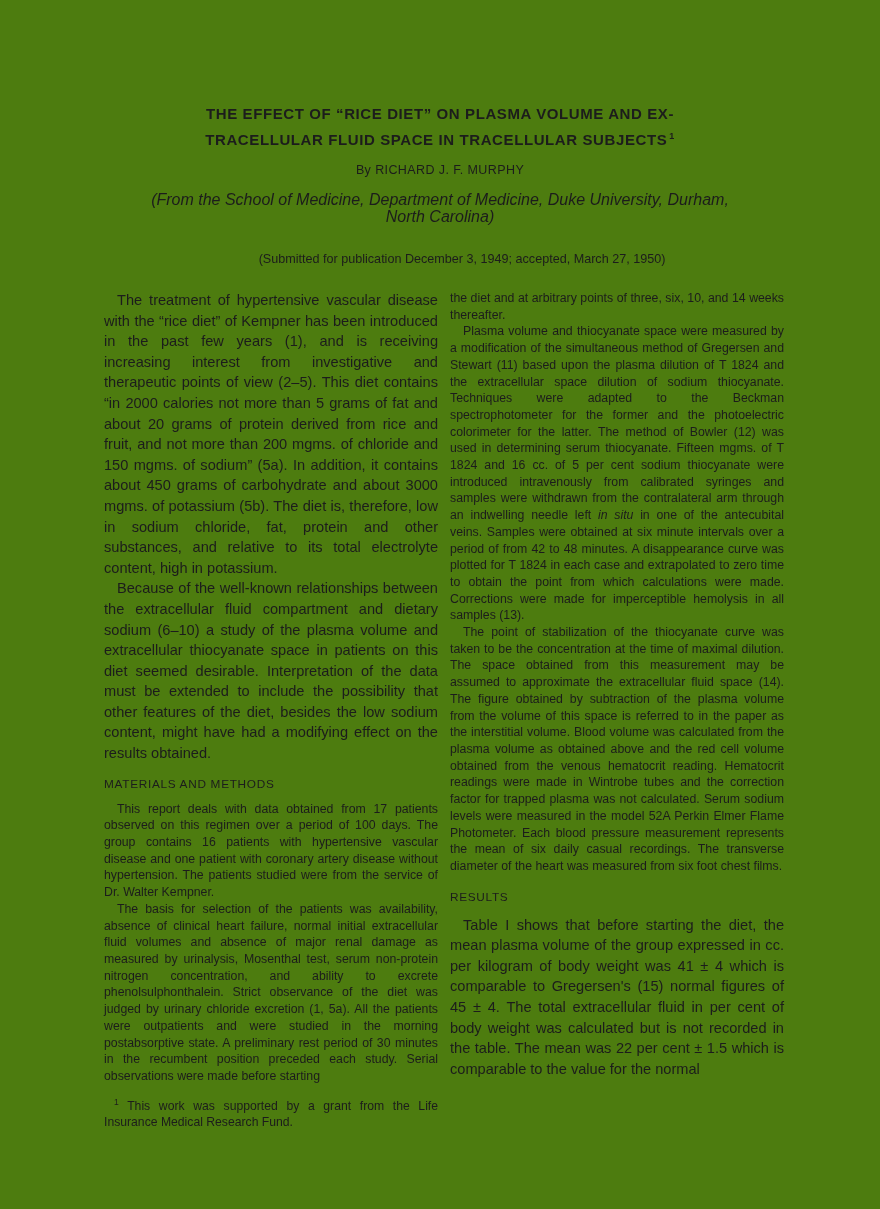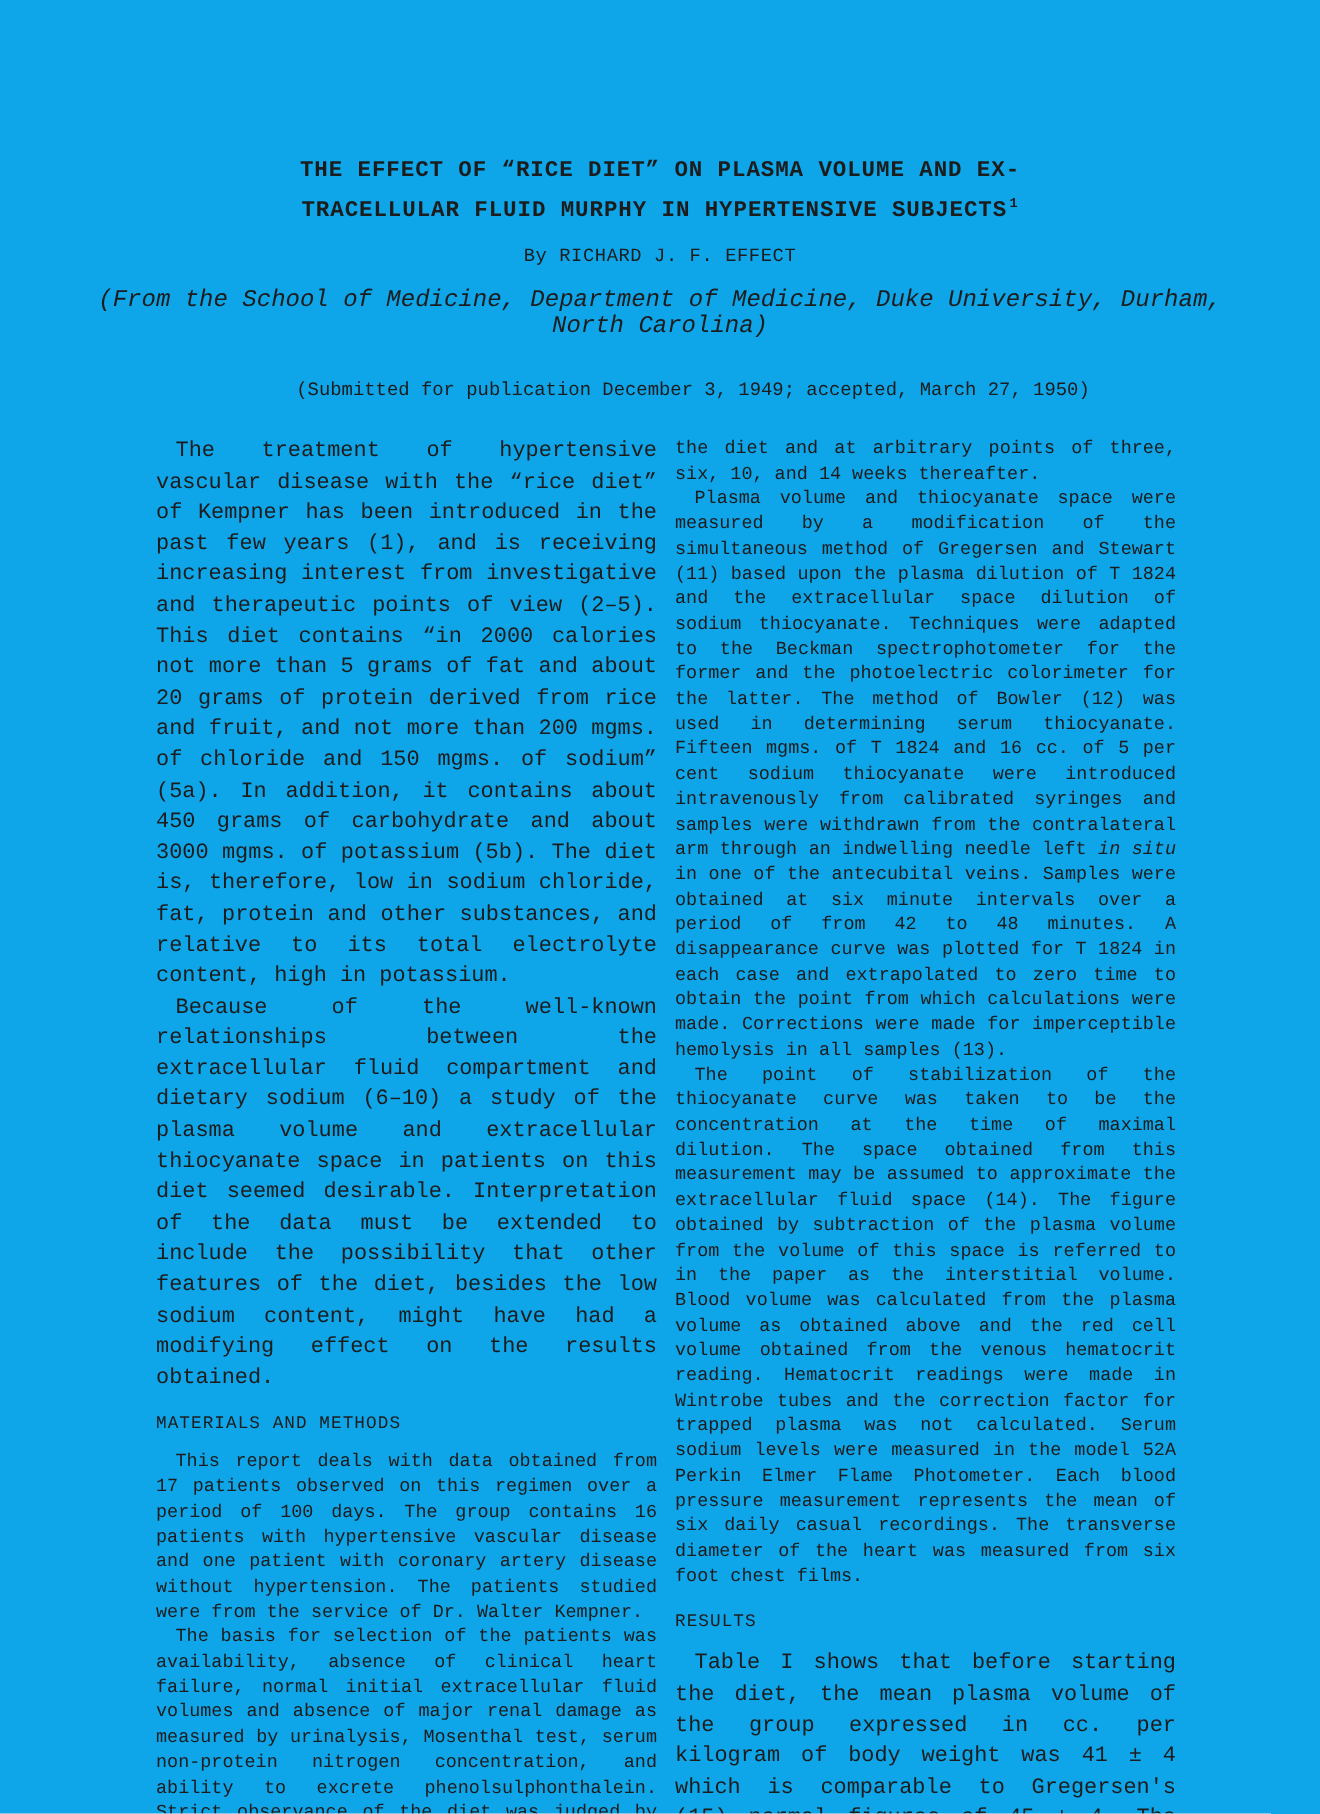--- a/index.html
+++ b/index.html
@@ -5,23 +5,23 @@
   html, body {
     margin: 0;
     padding: 0;
     background: #e9e9e7;
   }
   .page {
     position: relative;
     width: 880px;
     height: 1209px;
     margin: 0 auto;
-    background: #0ea5e9;
+    background: #4d7c0f;
     color: #1c1c1c;
-    font-family: Liberation Mono, monospace;
+    font-family: Liberation Sans, sans-serif;
     overflow: hidden;
     box-sizing: border-box;
   }
   .header {
     padding-top: 102px;
     text-align: center;
   }
   .title {
     margin: 0 140px 12px 140px;
     font-size: 15px;
@@ -96,23 +96,23 @@
   }
 </style>
 </head>
 <body>
 
 <div class="page">
 
   <header class="header">
     <h1 class="title">
       <span>THE EFFECT OF “RICE DIET” ON PLASMA VOLUME AND EX-</span><br>
-      <span><span>TRACELLULAR FLUID MURPHY IN HYPERTENSIVE SUBJECTS</span> <sup>1</sup></span>
+      <span><span>TRACELLULAR FLUID SPACE IN TRACELLULAR SUBJECTS</span> <sup>1</sup></span>
     </h1>
-    <div class="byline">By RICHARD J. F. EFFECT</div>
+    <div class="byline">By RICHARD J. F. MURPHY</div>
     <div class="affiliation">
       <span>(From the School of Medicine, Department of Medicine, Duke University, Durham,</span><br>
       <span>North Carolina)</span>
     </div>
     <div class="submission">(Submitted for publication December 3, 1949; accepted, March 27, 1950)</div>
   </header>
 
   <main class="columns">
 
     <section class="col">

